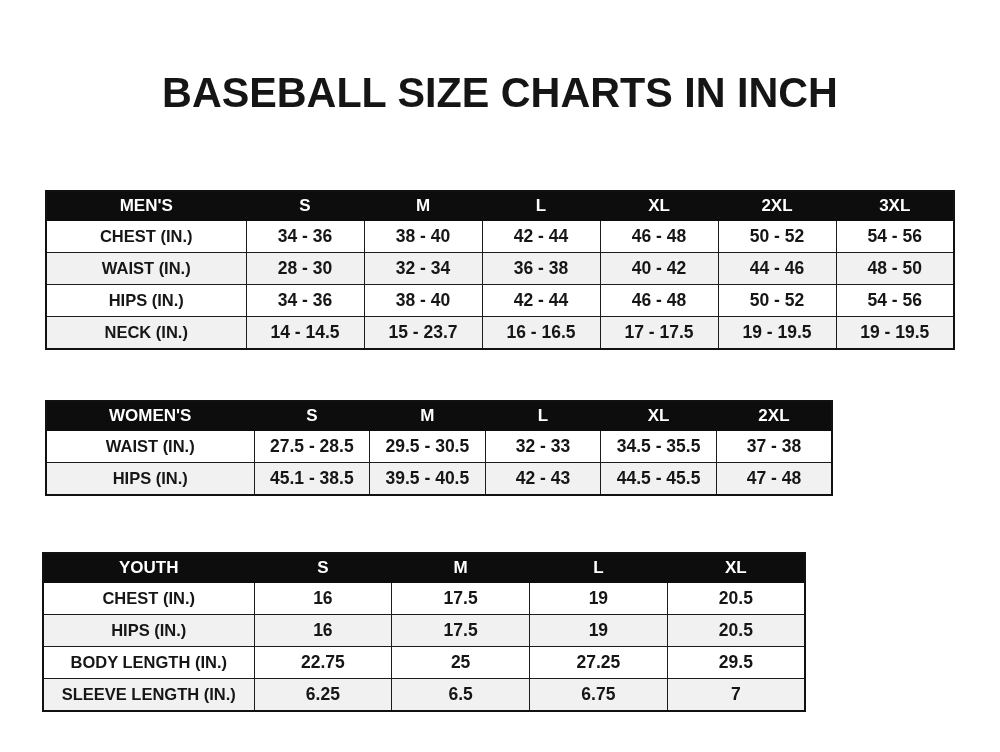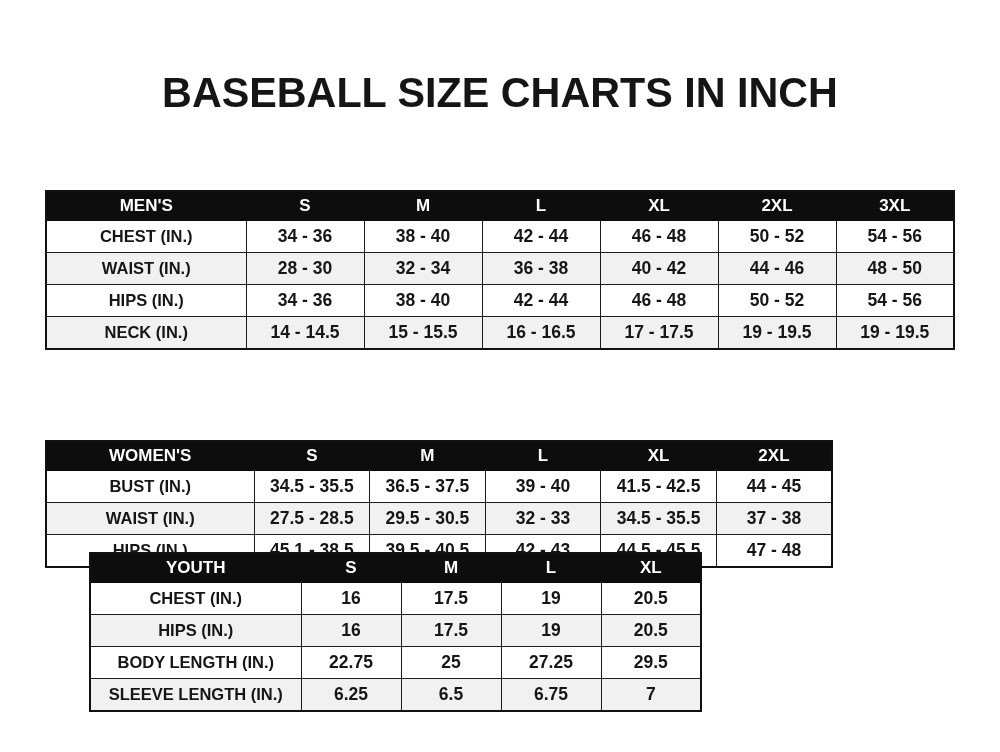--- a/index.html
+++ b/index.html
@@ -32,22 +32,22 @@
     transform: scaleX(0.96);
     white-space: nowrap;
   }
   .size-table {
     position: absolute;
     border-collapse: collapse;
     table-layout: fixed;
     background: #404040;
   }
   #table-mens   { left: 45px; top: 190px; width: 910px; }
-  #table-womens { left: 45px; top: 400px; width: 788px; margin-top: 40px; }
-  #table-youth  { left: 42px; top: 552px; width: 613px; margin-left: 47px; }
+  #table-womens { left: 45px; top: 400px; width: 788px; }
+  #table-youth  { left: 42px; top: 552px; width: 764px; }
 
   .size-table th, .size-table td {
     border: 1.5px solid #1c1c1c;
     padding: 0;
     text-align: center;
     vertical-align: middle;
     overflow: hidden;
     white-space: nowrap;
   }
   .size-table { border: 2.5px solid #111111; }
@@ -127,21 +127,21 @@
           <td>34 - 36</td>
           <td>38 - 40</td>
           <td>42 - 44</td>
           <td>46 - 48</td>
           <td>50 - 52</td>
           <td>54 - 56</td>
         </tr>
         <tr>
           <td class="row-label">NECK (IN.)</td>
           <td>14 - 14.5</td>
-          <td>15 - 15.5</td>
+          <td>15 - 23.7</td>
           <td>16 - 16.5</td>
           <td>17 - 17.5</td>
           <td>19 - 19.5</td>
           <td>19 - 19.5</td>
         </tr>
       </tbody>
     </table>
 
   <table class="size-table" id="table-womens">
       <colgroup>
@@ -157,28 +157,20 @@
           <th>WOMEN'S</th>
           <th>S</th>
           <th>M</th>
           <th>L</th>
           <th>XL</th>
           <th>2XL</th>
         </tr>
       </thead>
       <tbody>
         <tr>
-          <td class="row-label">BUST (IN.)</td>
-          <td>34.5 - 35.5</td>
-          <td>36.5 - 37.5</td>
-          <td>39 - 40</td>
-          <td>41.5 - 42.5</td>
-          <td>44 - 45</td>
-        </tr>
-        <tr>
           <td class="row-label">WAIST (IN.)</td>
           <td>27.5 - 28.5</td>
           <td>29.5 - 30.5</td>
           <td>32 - 33</td>
           <td>34.5 - 35.5</td>
           <td>37 - 38</td>
         </tr>
         <tr>
           <td class="row-label">HIPS (IN.)</td>
           <td>45.1 - 38.5</td>

